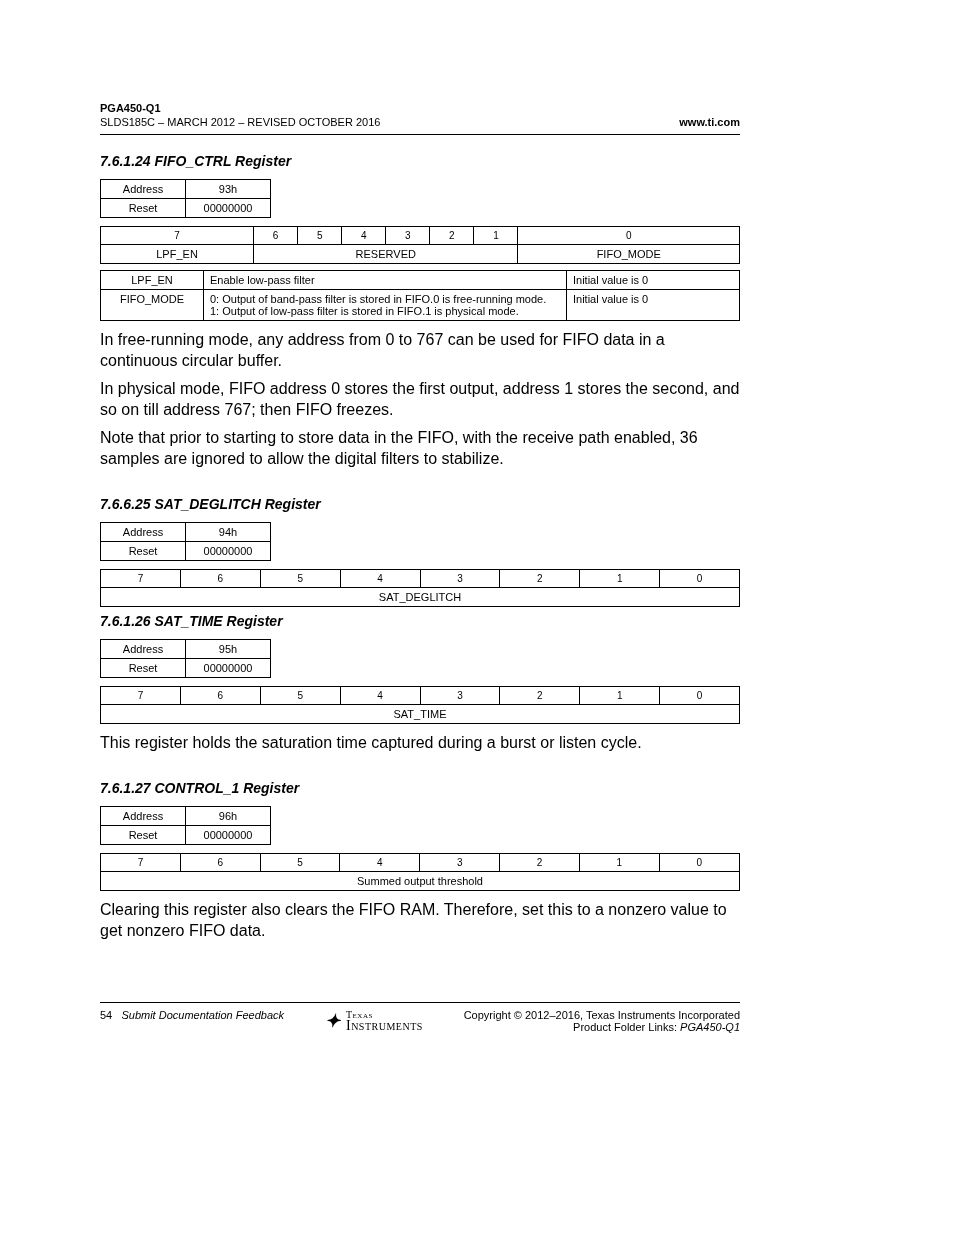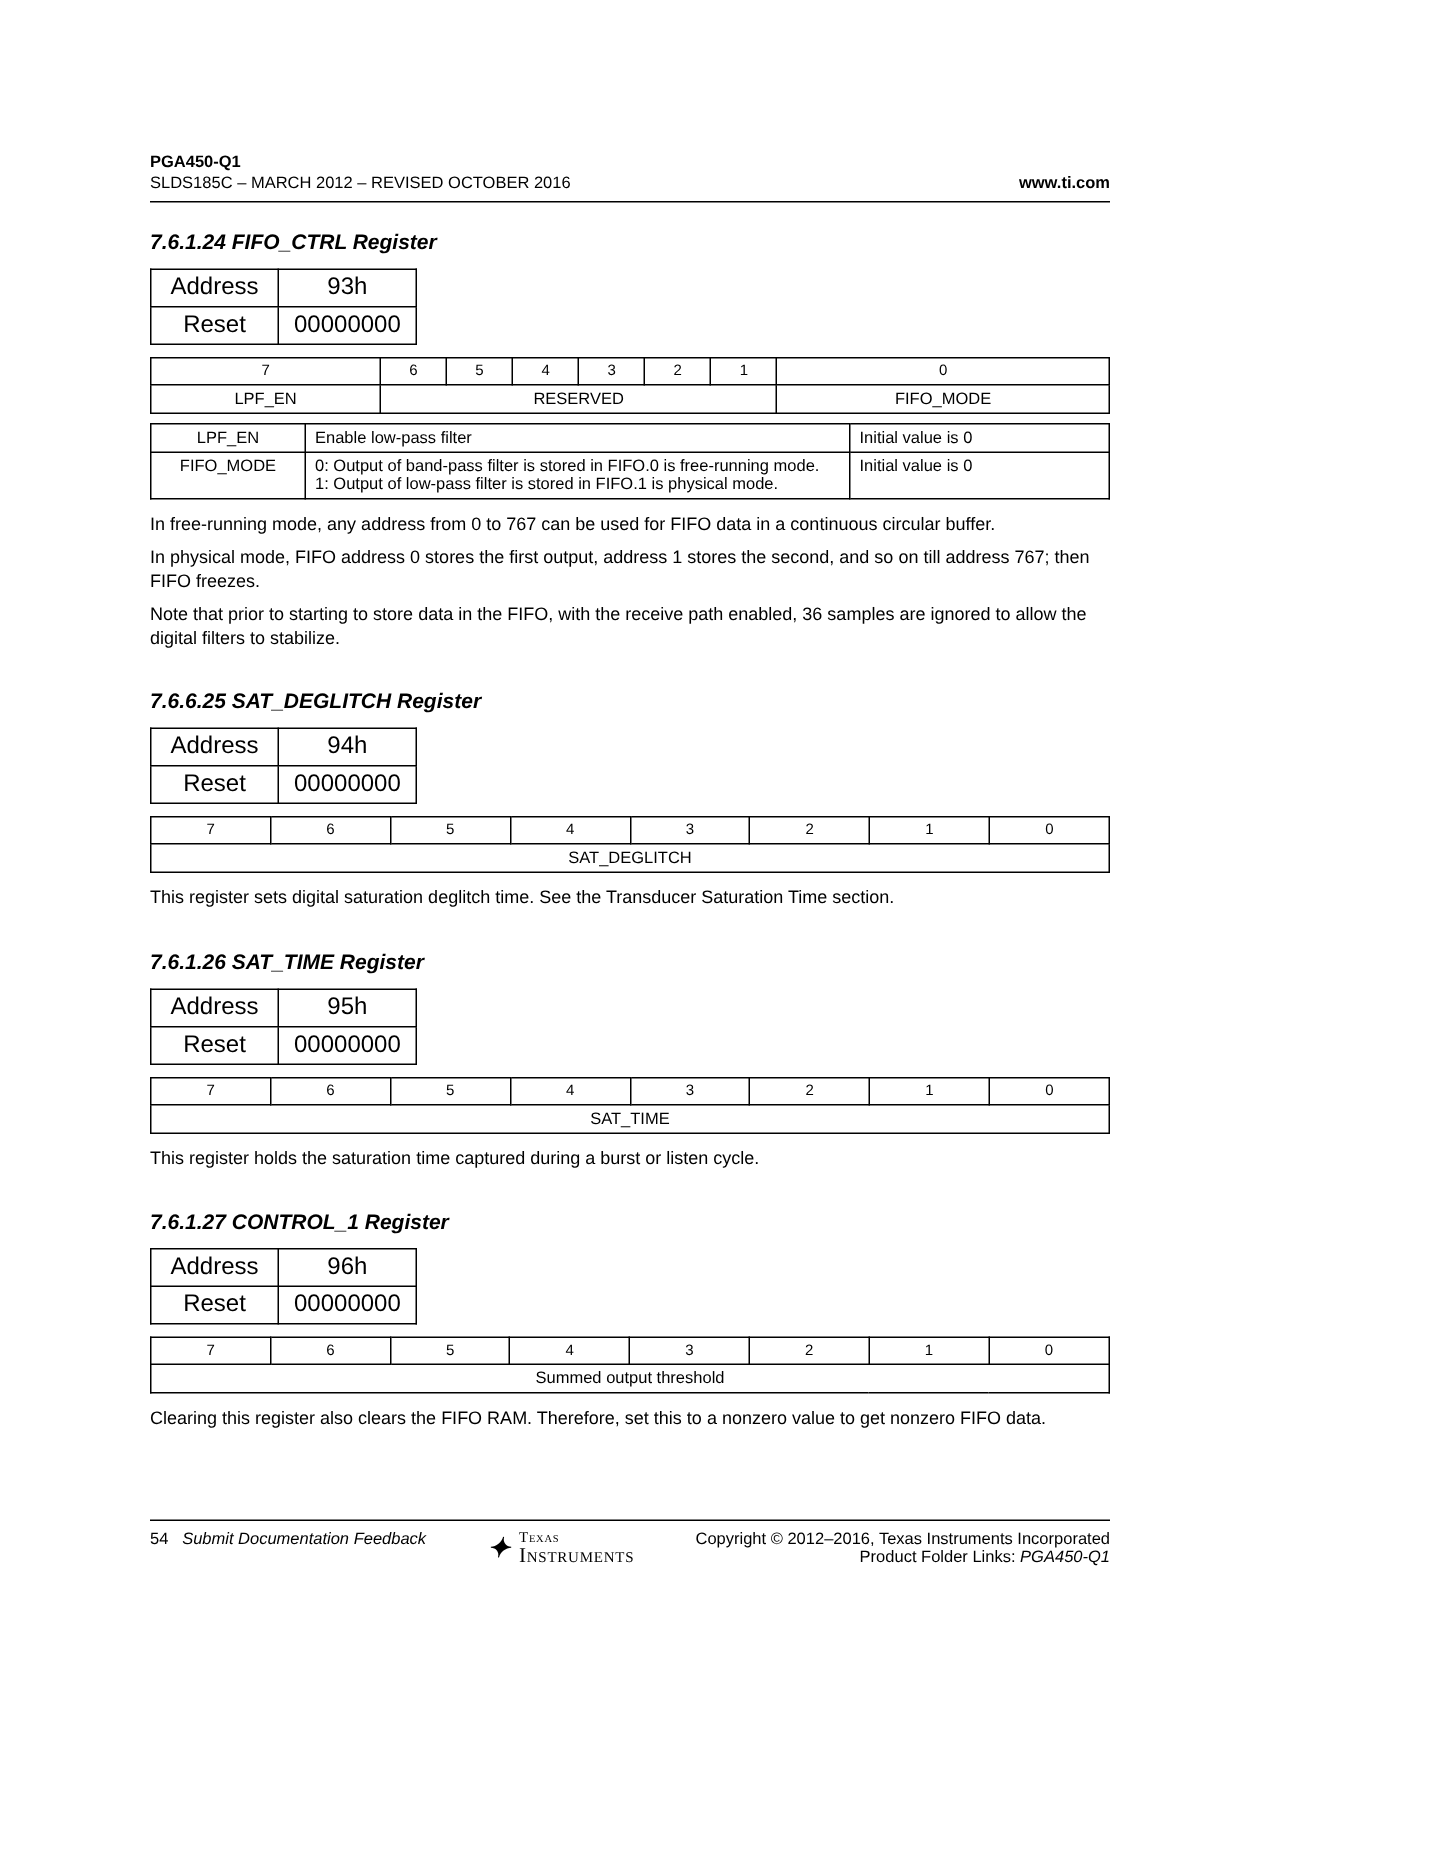--- a/index.html
+++ b/index.html
@@ -30,21 +30,21 @@
     margin: 4px 0 18px 0;
   }
   .sectionTitle {
     font-weight: bold;
     font-style: italic;
     font-size: 14px;
     margin: 4px 0 10px 0;
   }
   .reg-meta {
     border-collapse: collapse;
-    font-size: 16px;
+    font-size: 11px;
     margin-bottom: 8px;
   }
   .reg-meta td {
     border: 1px solid #000;
     padding: 3px 10px;
     min-width: 64px;
     text-align: center;
   }
   .reg-meta td.label {
     font-weight: normal;
@@ -75,21 +75,21 @@
     vertical-align: top;
   }
   .fields td.first {
     width: 90px;
     text-align: center;
   }
   .fields td.last {
     width: 160px;
   }
   .desc {
-    font-size: 12px;
+    font-size: 16px;
     line-height: 1.35;
     margin: 8px 0 26px 0;
   }
   .desc p {
     margin: 6px 0;
   }
   .bottom-hr {
     border: 0;
     border-top: 1px solid #000;
     margin: 60px 0 4px 0;
@@ -228,23 +228,20 @@
               <td class="bitnum">3</td>
               <td class="bitnum">2</td>
               <td class="bitnum">1</td>
               <td class="bitnum">0</td>
             </tr>
             <tr>
               <td colspan="8">SAT_DEGLITCH</td>
             </tr>
           </tbody>
         </table>
-        <div class="desc">
-          <p>This register sets digital saturation deglitch time. See the Transducer Saturation Time section.</p>
-        </div>
       </div>
       <div>
         <div class="sectionTitle">7.6.1.26  SAT_TIME Register</div>
         <table class="reg-meta">
           <tbody>
             <tr>
               <td class="label">Address</td>
               <td>95h</td>
             </tr>
             <tr>

